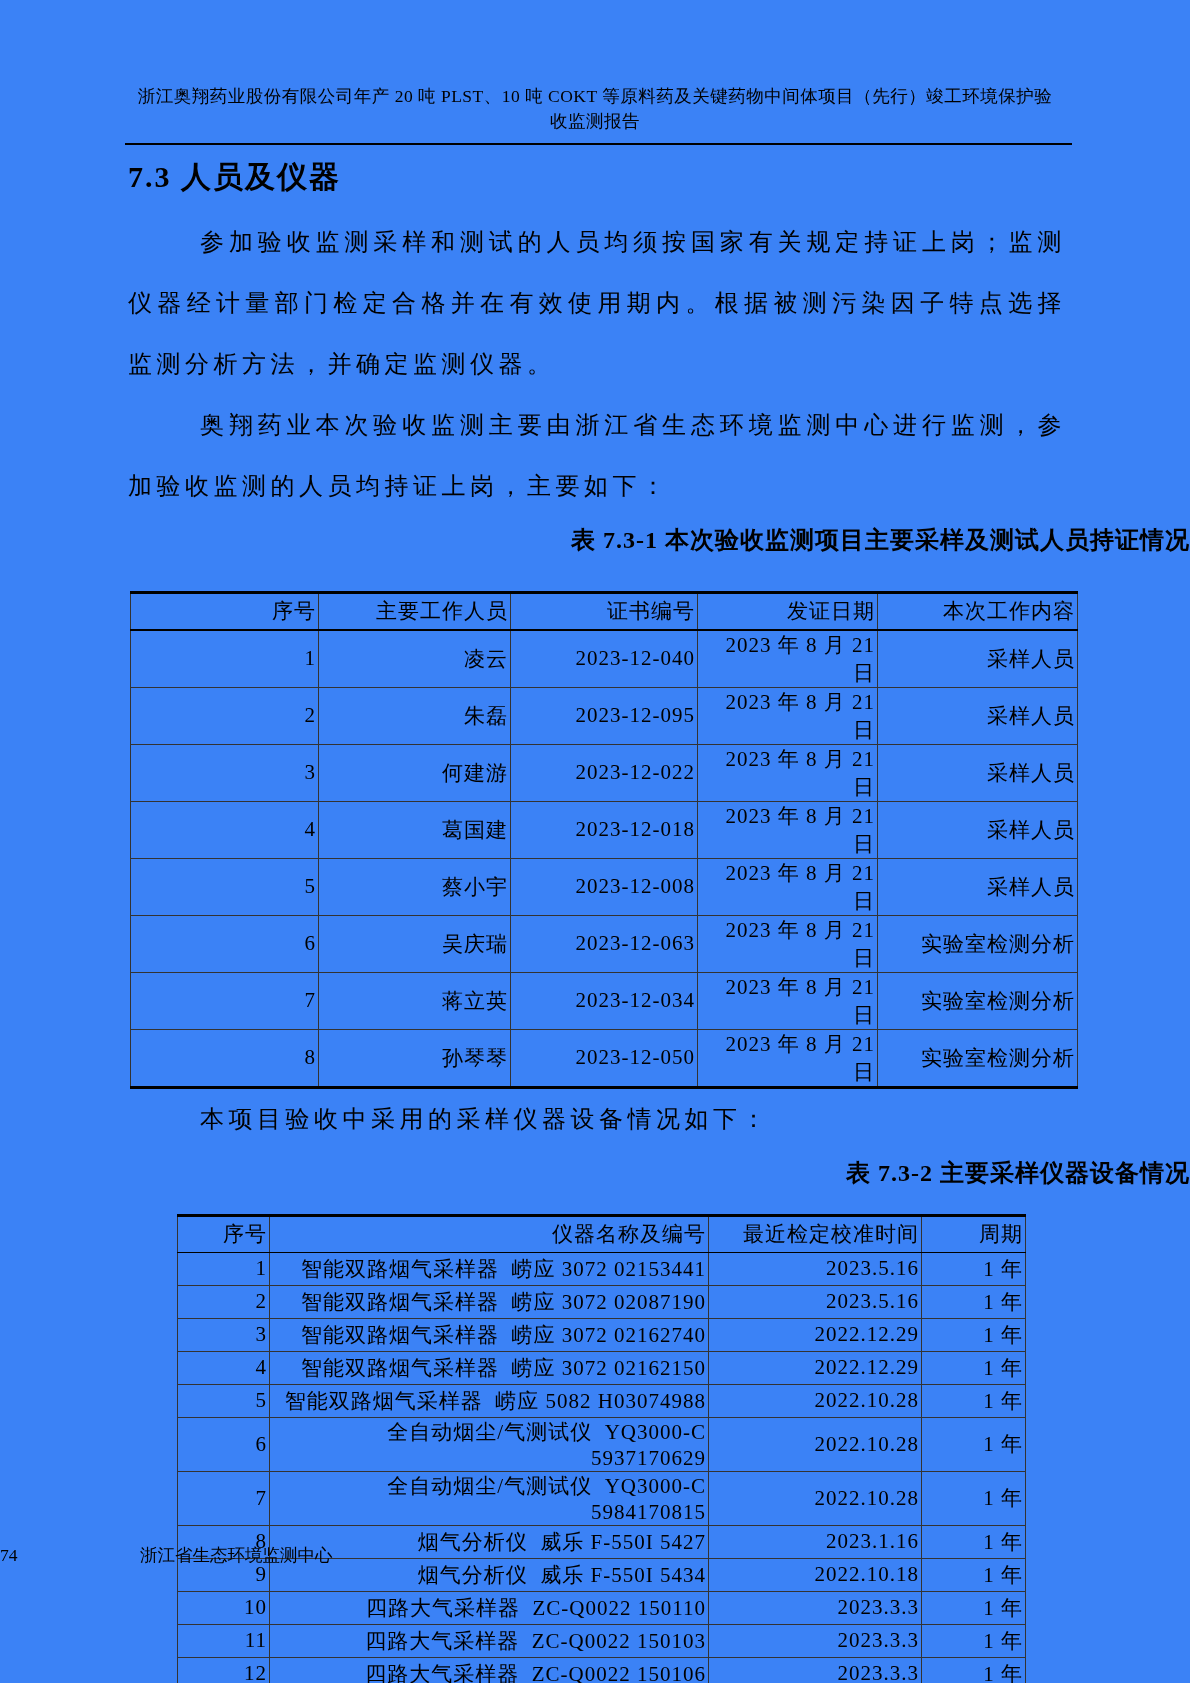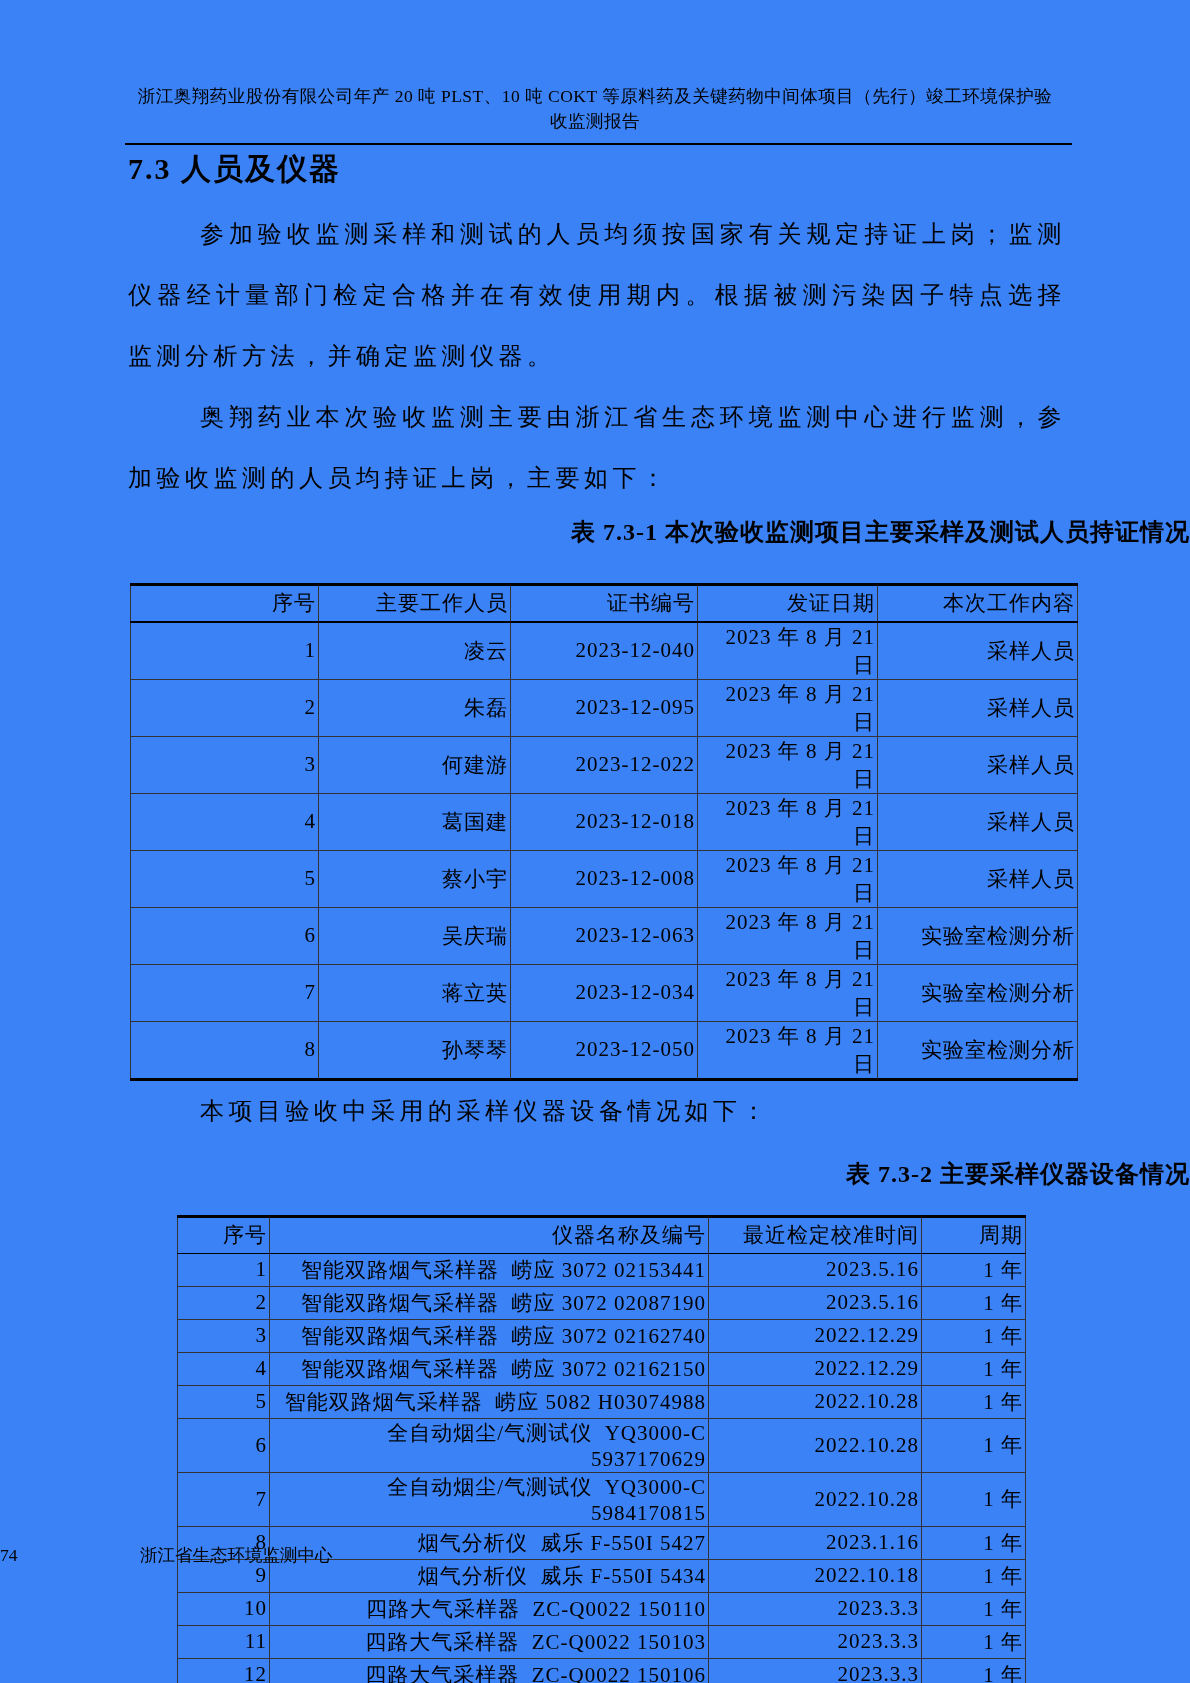--- a/index.html
+++ b/index.html
@@ -19,21 +19,21 @@
     font-size:17.5px;
     line-height:25px;
     letter-spacing:0.5px;
   }
   .header-rule {
     width:947px;
     margin:9px 0 0 125px;
     border-top:2px solid #000;
   }
   .section-title {
-    margin:4px 0 0 128px;
+    margin:12px 0 0 128px;
     font-size:30px;
     font-weight:bold;
     letter-spacing:2px;
   }
   .para {
     margin:0 124px 0 128px;
     font-size:24px;
     line-height:61px;
     letter-spacing:4.5px;
     text-indent:72px;
@@ -42,21 +42,21 @@
   }
   .para.first { margin-top:14px; }
   .table-title {
     text-align:right;
     font-size:24px;
     font-weight:bold;
     line-height:30px;
     letter-spacing:1px;
   }
   .t1-title { margin-top:8px; }
-  .t2-title { margin-top:17px;padding-left:31px; }
+  .t2-title { margin-top:8px;padding-left:31px; }
   table {
     border-collapse:collapse;
     table-layout:fixed;
     font-size:21px;
     letter-spacing:1px;
     text-align:right;
   }
   th { font-weight:normal; }
   th, td {
     border:1px solid #333;

